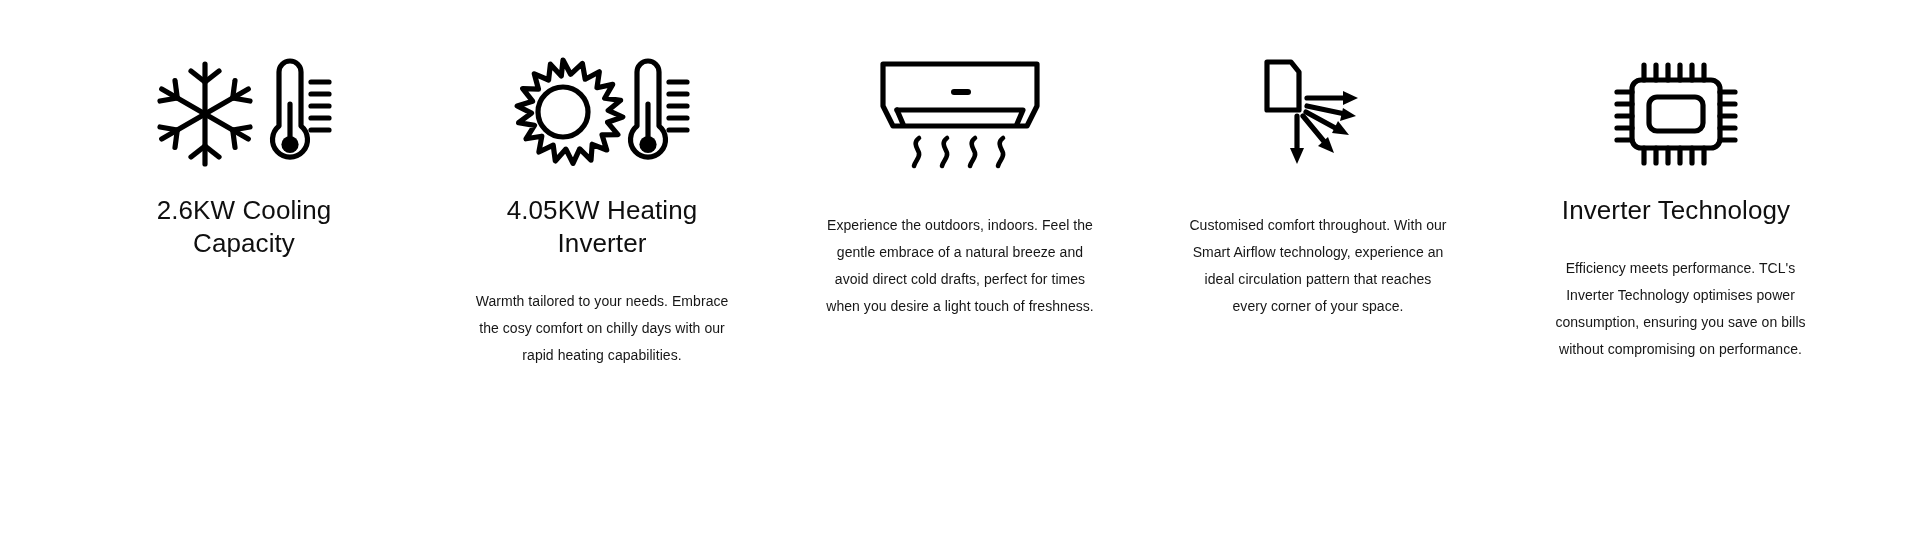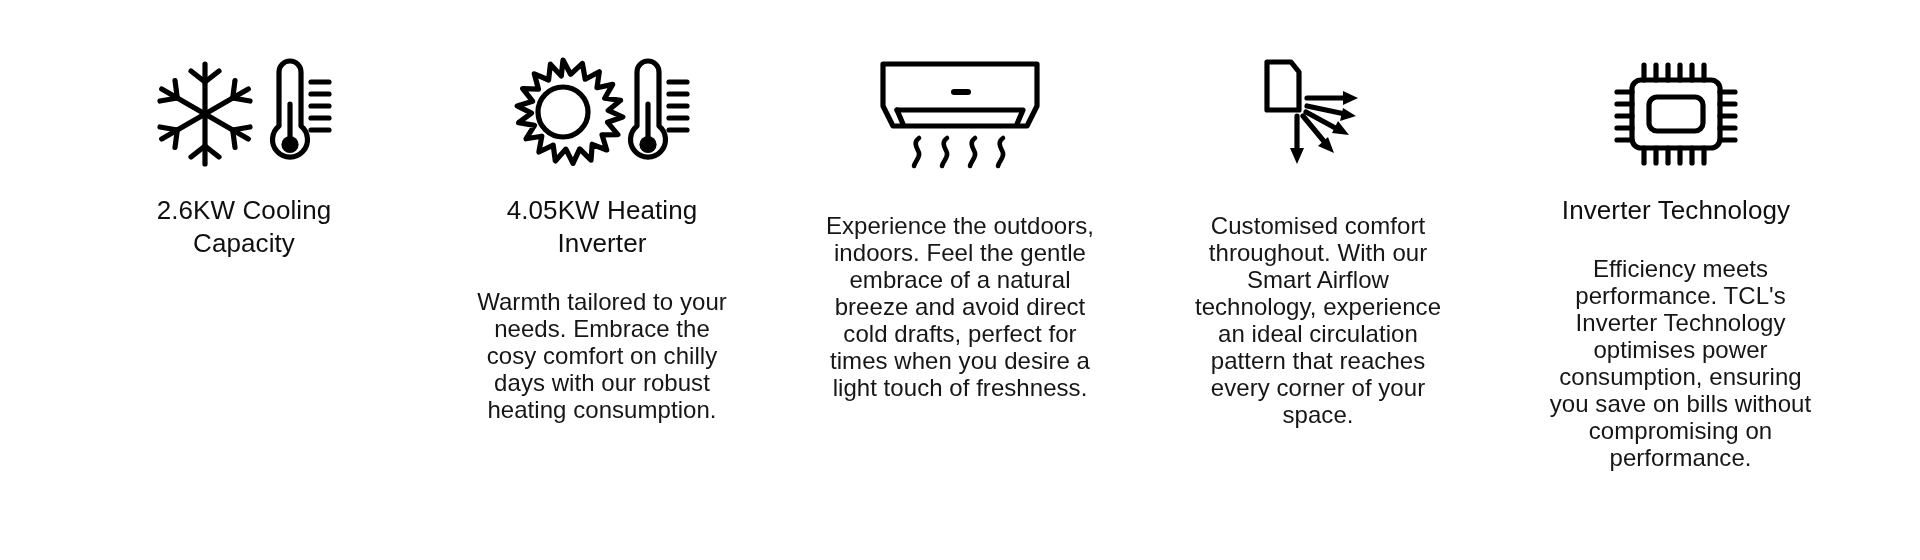--- a/index.html
+++ b/index.html
@@ -46,21 +46,21 @@
   .feature-title {
     font-size: 26px;
     line-height: 33px;
     font-weight: 400;
     color: #0f0f0f;
     letter-spacing: 0.1px;
     max-width: 250px;
     margin: 10px 0 0 0;
   }
   .feature-body {
-    font-size: 24px;
+    font-size: 14px;
     line-height: 27px;
     font-weight: 400;
     color: #161616;
     max-width: 265px;
     margin: 28px 0 0 0;
     letter-spacing: 0.05px;
   }
   .col-4 .feature-title { max-width: 260px; }
   .col-3 .feature-body { max-width: 276px; }
   .col-5 .feature-body { max-width: 268px; margin-left: 9px; }
@@ -126,21 +126,21 @@
           <circle cx="141" cy="90.5" r="8.6" fill="#000000" stroke="none"></circle>
           <line x1="162" y1="28" x2="180" y2="28"></line>
           <line x1="162" y1="40" x2="180" y2="40"></line>
           <line x1="162" y1="52" x2="180" y2="52"></line>
           <line x1="162" y1="64" x2="180" y2="64"></line>
           <line x1="162" y1="76" x2="180" y2="76"></line>
         </g>
       </svg>
     </div>
     <div class="feature-title">4.05KW Heating Inverter</div>
-    <div class="feature-body">Warmth tailored to your needs. Embrace the cosy comfort on chilly days with our robust heating consumption.</div>
+    <div class="feature-body">Warmth tailored to your needs. Embrace the cosy comfort on chilly days with our rapid heating capabilities.</div>
   </div>
 
   <div class="feature-col col-3">
     <div class="icon-wrap">
       <svg width="170" height="120" viewBox="0 0 170 120" fill="none" stroke="#000000" stroke-width="5.2" stroke-linecap="round" stroke-linejoin="round">
 
         <path d="M8 10 H162 V52 L152 72 H18 L8 52 Z"></path>
 
         <path d="M22 56 H148 L142 70"></path>
         <path d="M22 56 L28 70"></path>

